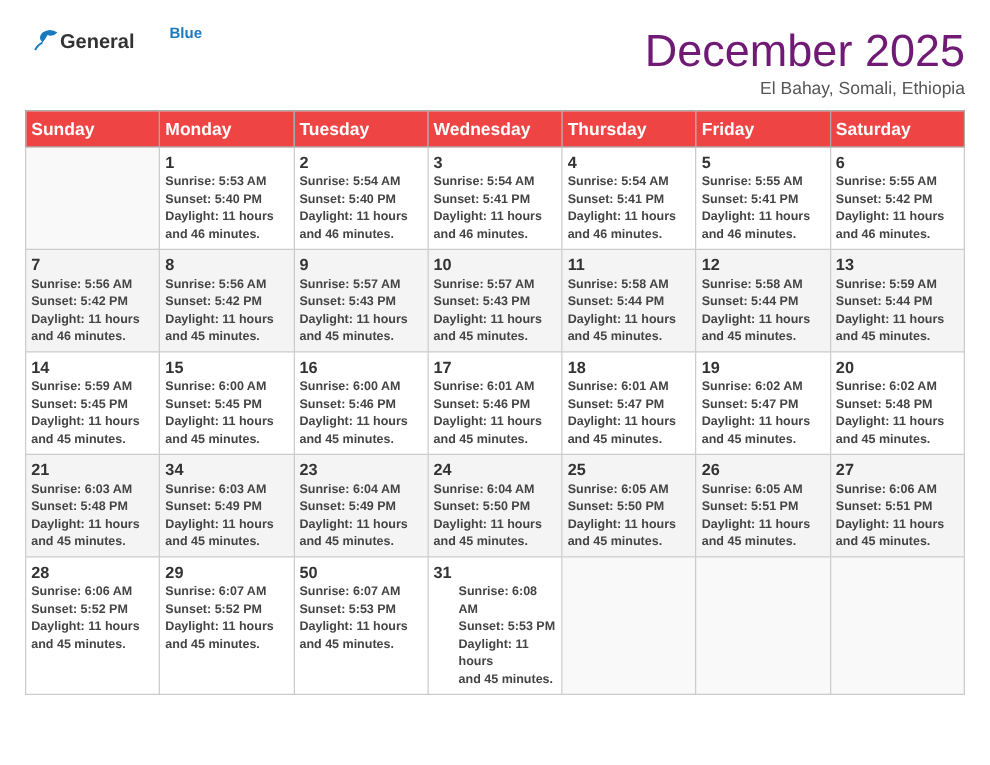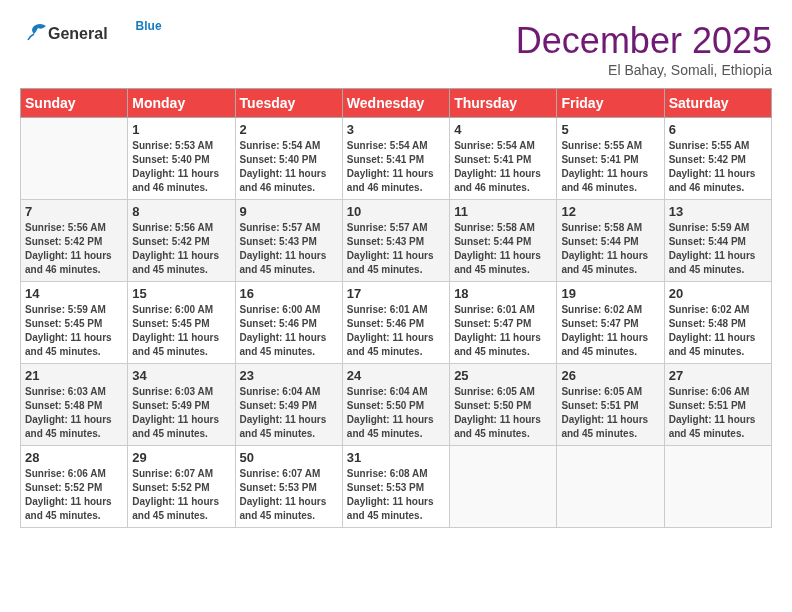--- a/index.html
+++ b/index.html
@@ -326,21 +326,21 @@
         </td>
         <td>
           <div class="day-number">50</div>
           <div class="day-info" style="white-space: pre-line;">Sunrise: 6:07 AM
 Sunset: 5:53 PM
 Daylight: 11 hours
 and 45 minutes.</div>
         </td>
         <td>
           <div class="day-number">31</div>
-          <div class="day-info" style="white-space: pre-line;">Sunrise: 6:08 AM
+          <div class="day-info" style="white-space: pre-line; margin-left: 20px;">Sunrise: 6:08 AM
 Sunset: 5:53 PM
 Daylight: 11 hours
 and 45 minutes.</div>
         </td>
         <td class="empty-cell"></td>
         <td class="empty-cell"></td>
         <td class="empty-cell"></td>
       </tr>
     </tbody>
 </table>

